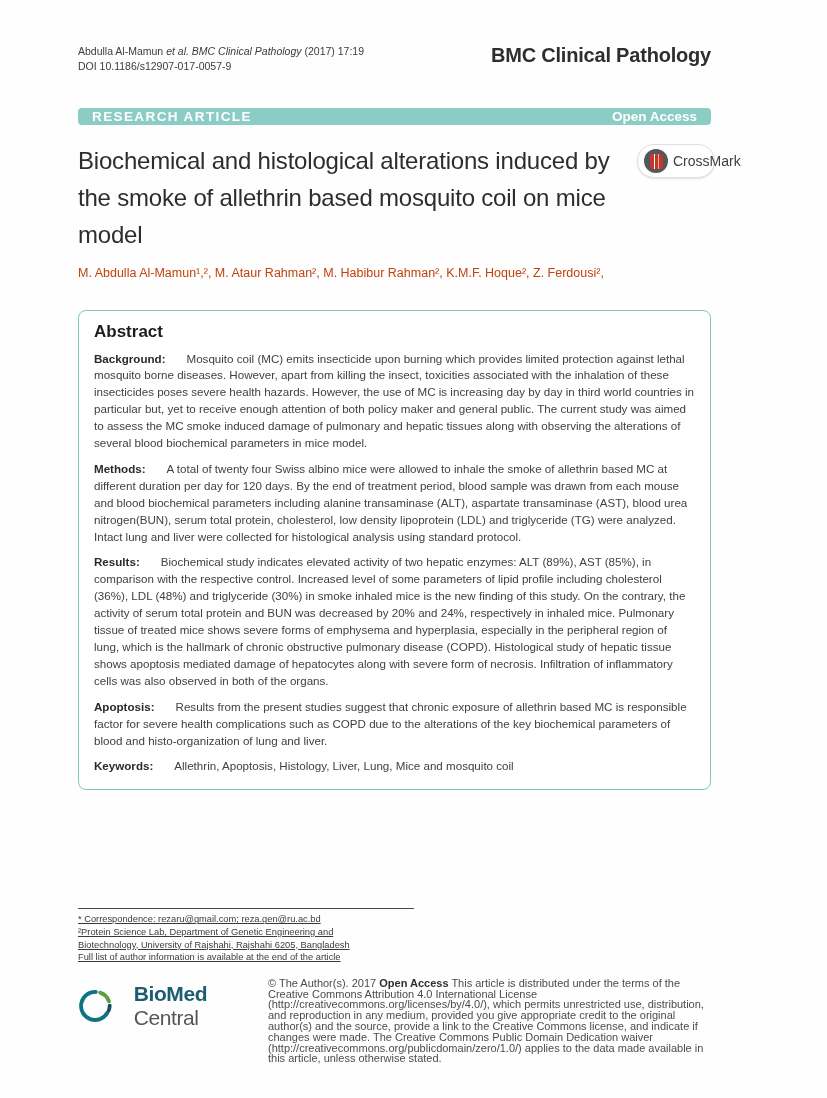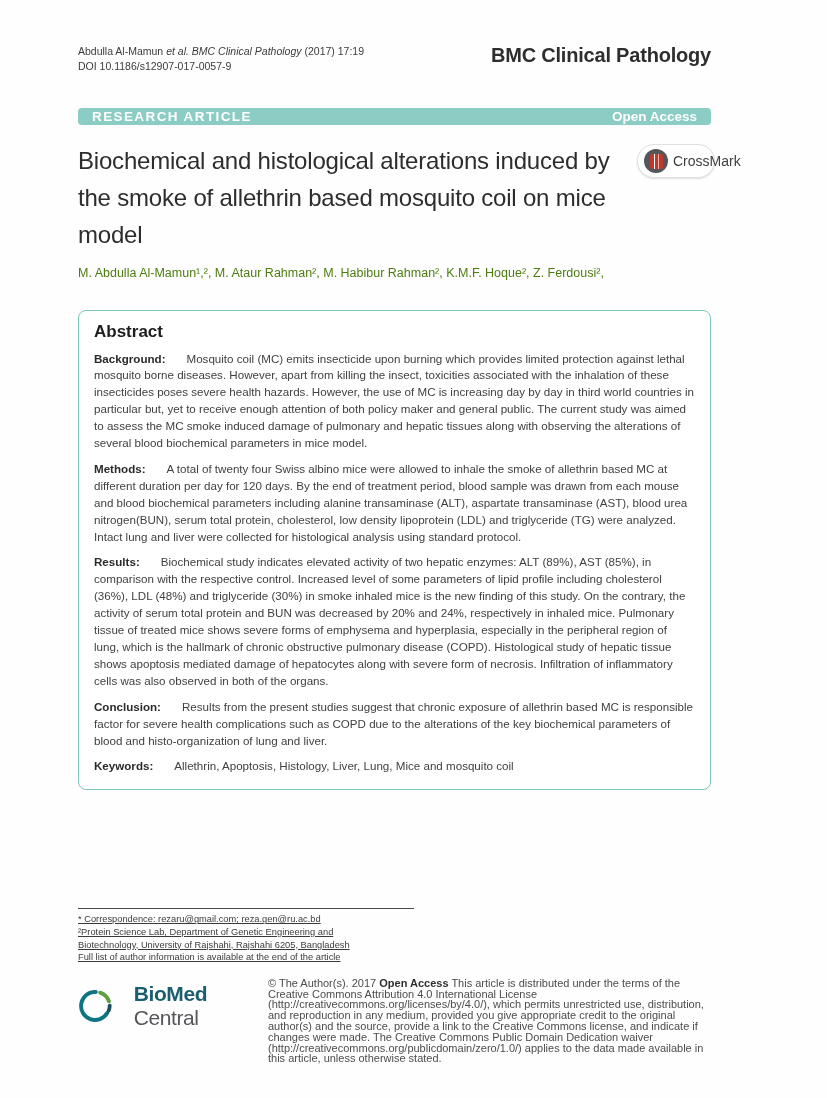--- a/index.html
+++ b/index.html
@@ -43,21 +43,21 @@
     width:24px; height:24px; border-radius:50%;
     background:#55565a; flex:0 0 auto;
     display:flex; align-items:center; justify-content:center;
   }
   .cm-inner {
     width:13px; height:15px; background:#c0392b; border-radius:2px;
     background-image:linear-gradient(90deg,#c0392b 30%,#fff 30%,#fff 40%,#c0392b 40%,#c0392b 60%,#e8b4ae 60%,#e8b4ae 70%,#c0392b 70%);
   }
   .cm-label { font-size:14px; color:#3e3e3e; }
   
-  .authors { margin-top:12px; font-size:12.5px; line-height:17.5px; color:#4d7c0f; }
+  .authors { margin-top:12px; font-size:12.5px; line-height:17.5px; color:#c2410c; }
   
   .abs {
     margin-top:27px;
     border:1.5px solid #7ec7bf; border-radius:8px;
     padding:11px 16px 14px 15px;
     background:#fff;
   }
   .abs h2 { font-size:17px; font-weight:bold; color:#1d1d1d; }
   .abs p { margin-top:9px; font-size:11.6px; line-height:16.9px; color:#414141; }
   .abs .lead { font-weight:bold; color:#2a2a2a; margin-right:21px; }
@@ -104,21 +104,21 @@
 
   <div class="authors">
     <div>M. Abdulla Al-Mamun¹,², M. Ataur Rahman², M. Habibur Rahman², K.M.F. Hoque², Z. Ferdousi²,</div>
   </div>
 
   <div class="abs">
     <h2>Abstract</h2>
     <p><span class="lead">Background:</span><span>Mosquito coil (MC) emits insecticide upon burning which provides limited protection against lethal mosquito borne diseases. However, apart from killing the insect, toxicities associated with the inhalation of these insecticides poses severe health hazards. However, the use of MC is increasing day by day in third world countries in particular but, yet to receive enough attention of both policy maker and general public. The current study was aimed to assess the MC smoke induced damage of pulmonary and hepatic tissues along with observing the alterations of several blood biochemical parameters in mice model.</span></p>
     <p><span class="lead">Methods:</span><span>A total of twenty four Swiss albino mice were allowed to inhale the smoke of allethrin based MC at different duration per day for 120 days. By the end of treatment period, blood sample was drawn from each mouse and blood biochemical parameters including alanine transaminase (ALT), aspartate transaminase (AST), blood urea nitrogen(BUN), serum total protein, cholesterol, low density lipoprotein (LDL) and triglyceride (TG) were analyzed. Intact lung and liver were collected for histological analysis using standard protocol.</span></p>
     <p><span class="lead">Results:</span><span>Biochemical study indicates elevated activity of two hepatic enzymes: ALT (89%), AST (85%), in comparison with the respective control. Increased level of some parameters of lipid profile including cholesterol (36%), LDL (48%) and triglyceride (30%) in smoke inhaled mice is the new finding of this study. On the contrary, the activity of serum total protein and BUN was decreased by 20% and 24%, respectively in inhaled mice. Pulmonary tissue of treated mice shows severe forms of emphysema and hyperplasia, especially in the peripheral region of lung, which is the hallmark of chronic obstructive pulmonary disease (COPD). Histological study of hepatic tissue shows apoptosis mediated damage of hepatocytes along with severe form of necrosis. Infiltration of inflammatory cells was also observed in both of the organs.</span></p>
-    <p><span class="lead">Conclusion:</span><span>Results from the present studies suggest that chronic exposure of allethrin based MC is responsible factor for severe health complications such as COPD due to the alterations of the key biochemical parameters of blood and histo-organization of lung and liver.</span></p>
+    <p><span class="lead">Apoptosis:</span><span>Results from the present studies suggest that chronic exposure of allethrin based MC is responsible factor for severe health complications such as COPD due to the alterations of the key biochemical parameters of blood and histo-organization of lung and liver.</span></p>
     <p><span class="lead">Keywords:</span><span>Allethrin, Apoptosis, Histology, Liver, Lung, Mice and mosquito coil</span></p>
   </div>
 
   <div class="fnblock">
     <div class="fnrule"></div>
     <div class="fn">* Correspondence: rezaru@gmail.com; reza.gen@ru.ac.bd</div>
     <div class="fn">²Protein Science Lab, Department of Genetic Engineering and</div>
     <div class="fn">Biotechnology, University of Rajshahi, Rajshahi 6205, Bangladesh</div>
     <div class="fn">Full list of author information is available at the end of the article</div>
   </div>

